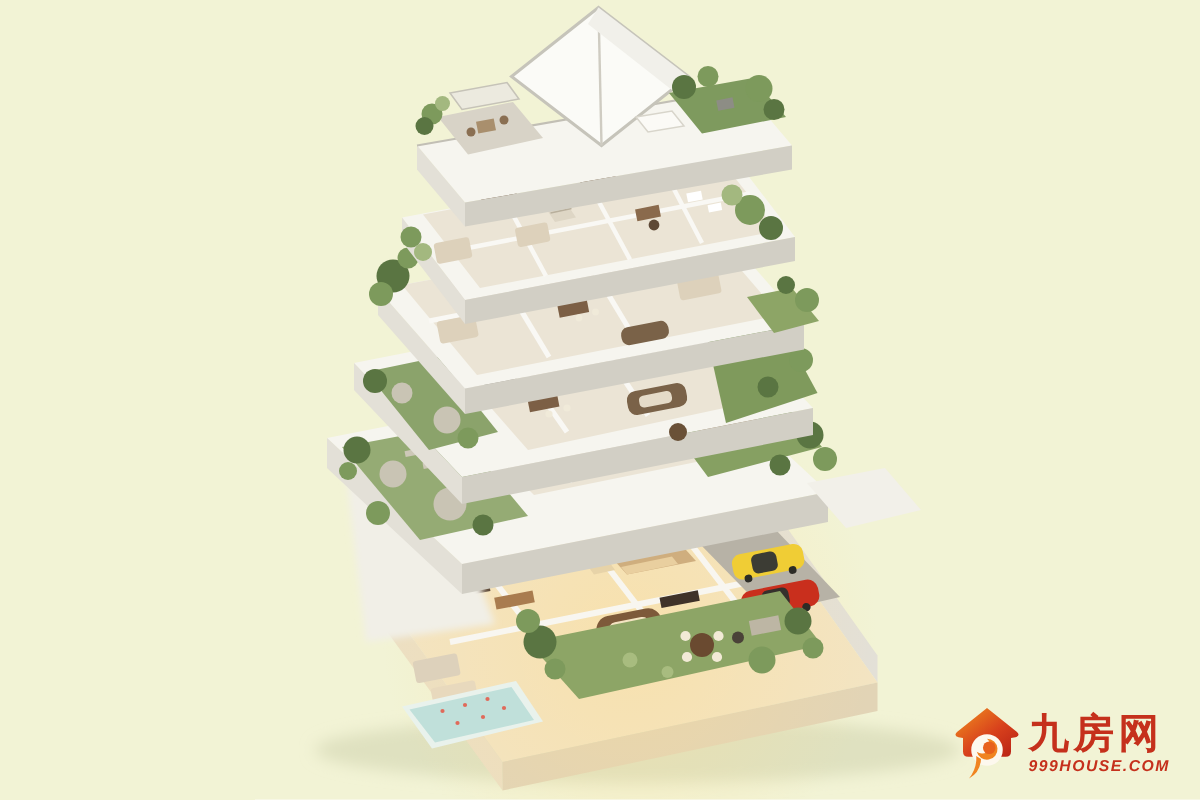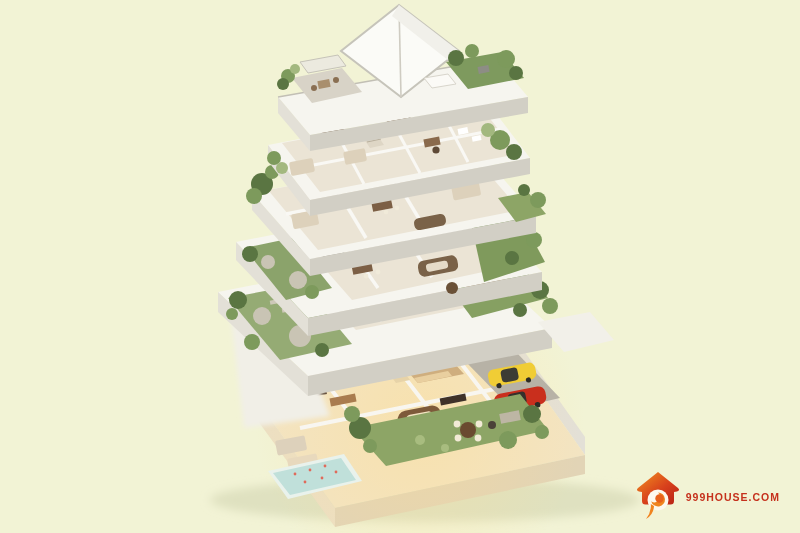--- a/index.html
+++ b/index.html
@@ -16,21 +16,21 @@
     right:20px;bottom:12px;
     display:flex;align-items:center;gap:6px;
   }
   .wm-text{display:flex;flex-direction:column;line-height:1;}
   .wm-cn{
     font-size:27px;font-weight:bold;color:var(--p-logo-red,#c5301c);
     letter-spacing:3px;font-family:"Liberation Sans",sans-serif;
   }
   .wm-en{
     font-size:10.5px;font-weight:bold;color:var(--p-logo-red,#c5301c);
-    letter-spacing:1px;margin-top:3px;
+    letter-spacing:1px;margin-top:3px;font-style:italic;
   }
 </style>
 </head>
 <body>
 
 <div class="stage">
   <svg class="scene-svg" width="800" height="533" viewBox="0 0 800 533">
     <defs>
       <filter id="soft" x="-30%" y="-30%" width="160%" height="160%">
         <feGaussianBlur stdDeviation="5"></feGaussianBlur>
@@ -356,16 +356,17 @@
 
   <div class="watermark">
     <svg width="44" height="50" viewBox="0 0 44 50">
       <path d="M22,1 L42,17 Q44.5,19.5 41,20.5 L38,21 L38,30 Q38,33.5 34.5,33.5 L9.5,33.5 Q6,33.5 6,30 L6,21 L3,20.5 Q-0.5,19.5 2,17 Z" fill="url(#logoGrad)"></path>
       <circle cx="22" cy="29" r="10.5" fill="#fdf8ee"></circle>
       <path d="M22,21.5 a7,7 0 1 1 -6.8,8.7 a5,5 0 1 0 6.8,-8.7 Z" fill="var(--p-logo-orange,#f08420)"></path>
       <circle cx="23.5" cy="27.5" r="4.2" fill="#e8611c"></circle>
       <path d="M18,35 Q17.5,44 10,48 Q15.5,41 14.8,33 Z" fill="var(--p-logo-orange,#f08420)"></path>
     </svg>
     <div class="wm-text">
+      <span class="wm-cn">九房网</span>
       <span class="wm-en">999HOUSE.COM</span>
     </div>
   </div>
 </div>
 
 </body></html>

